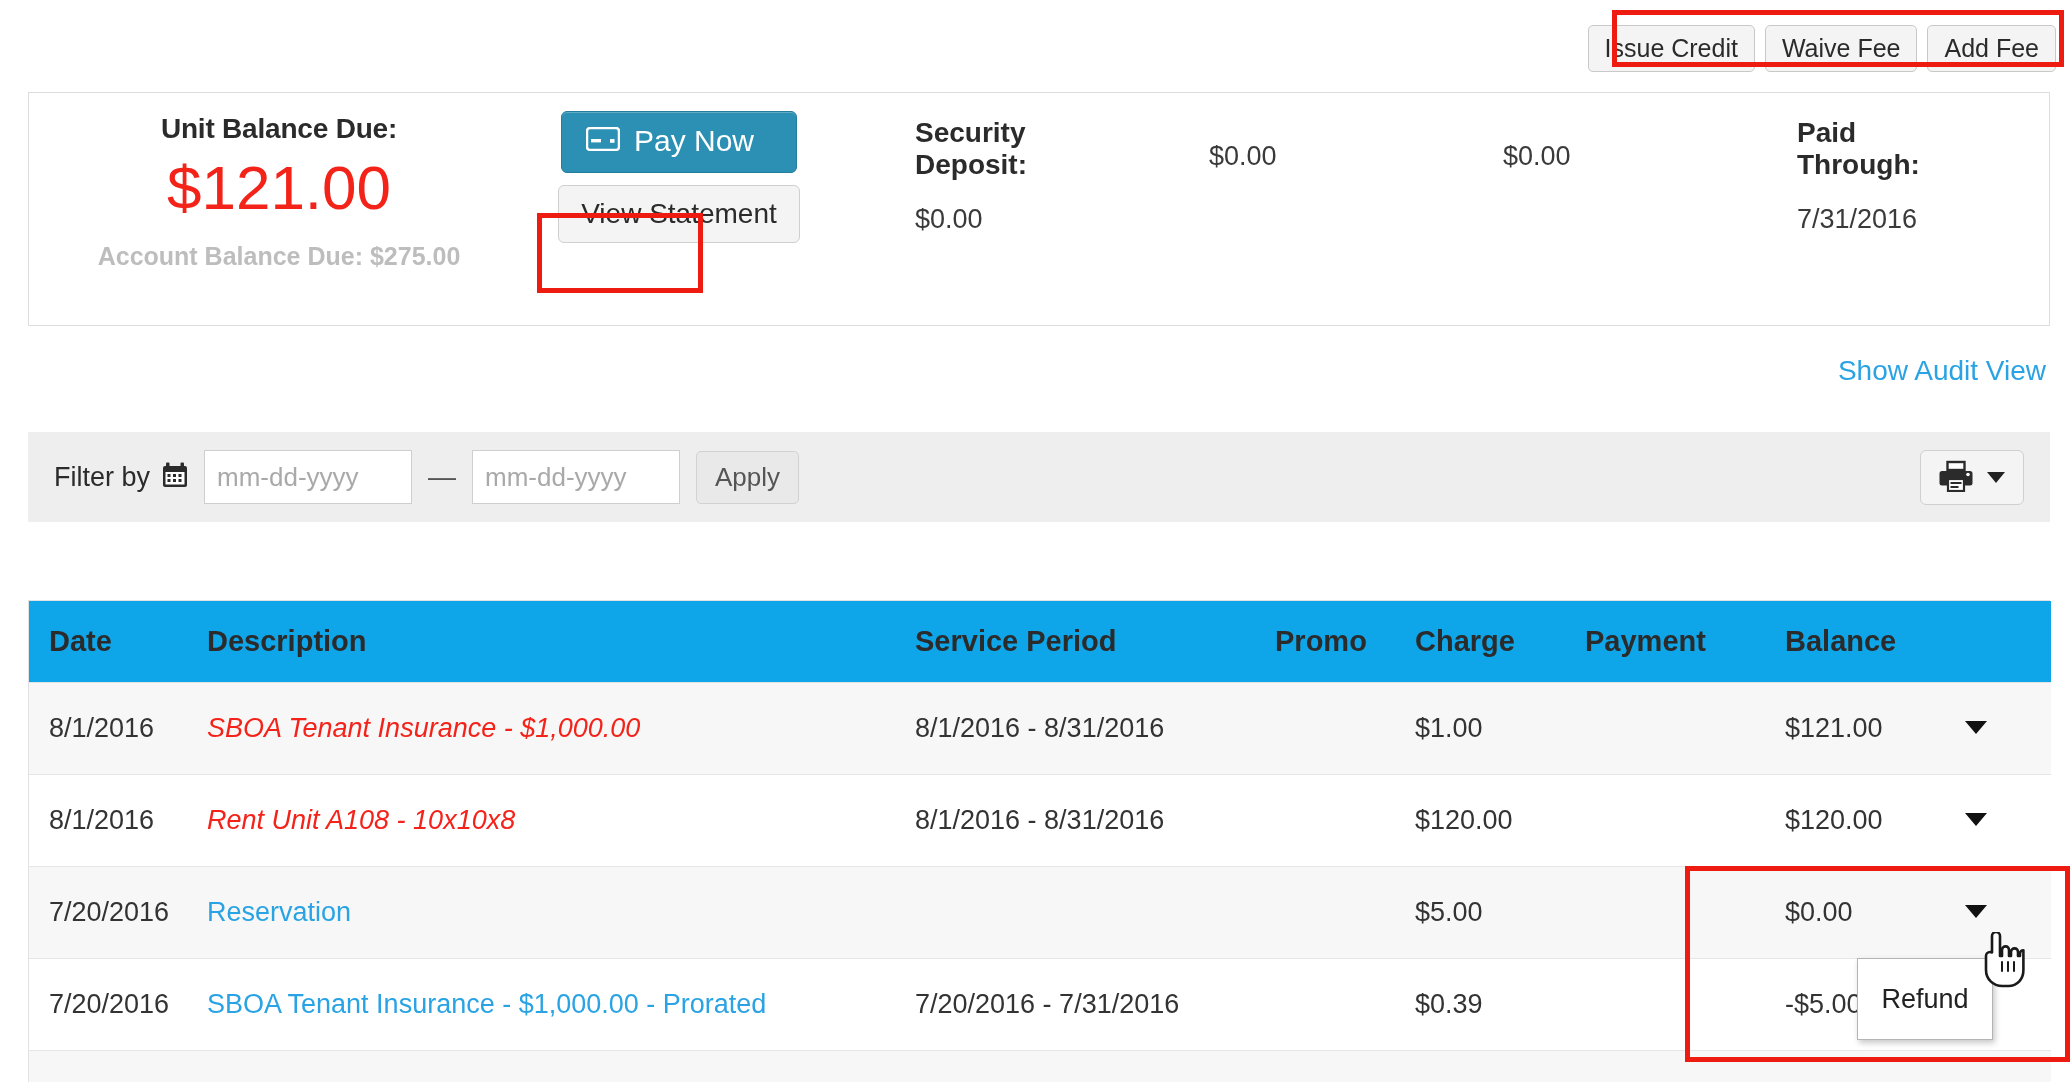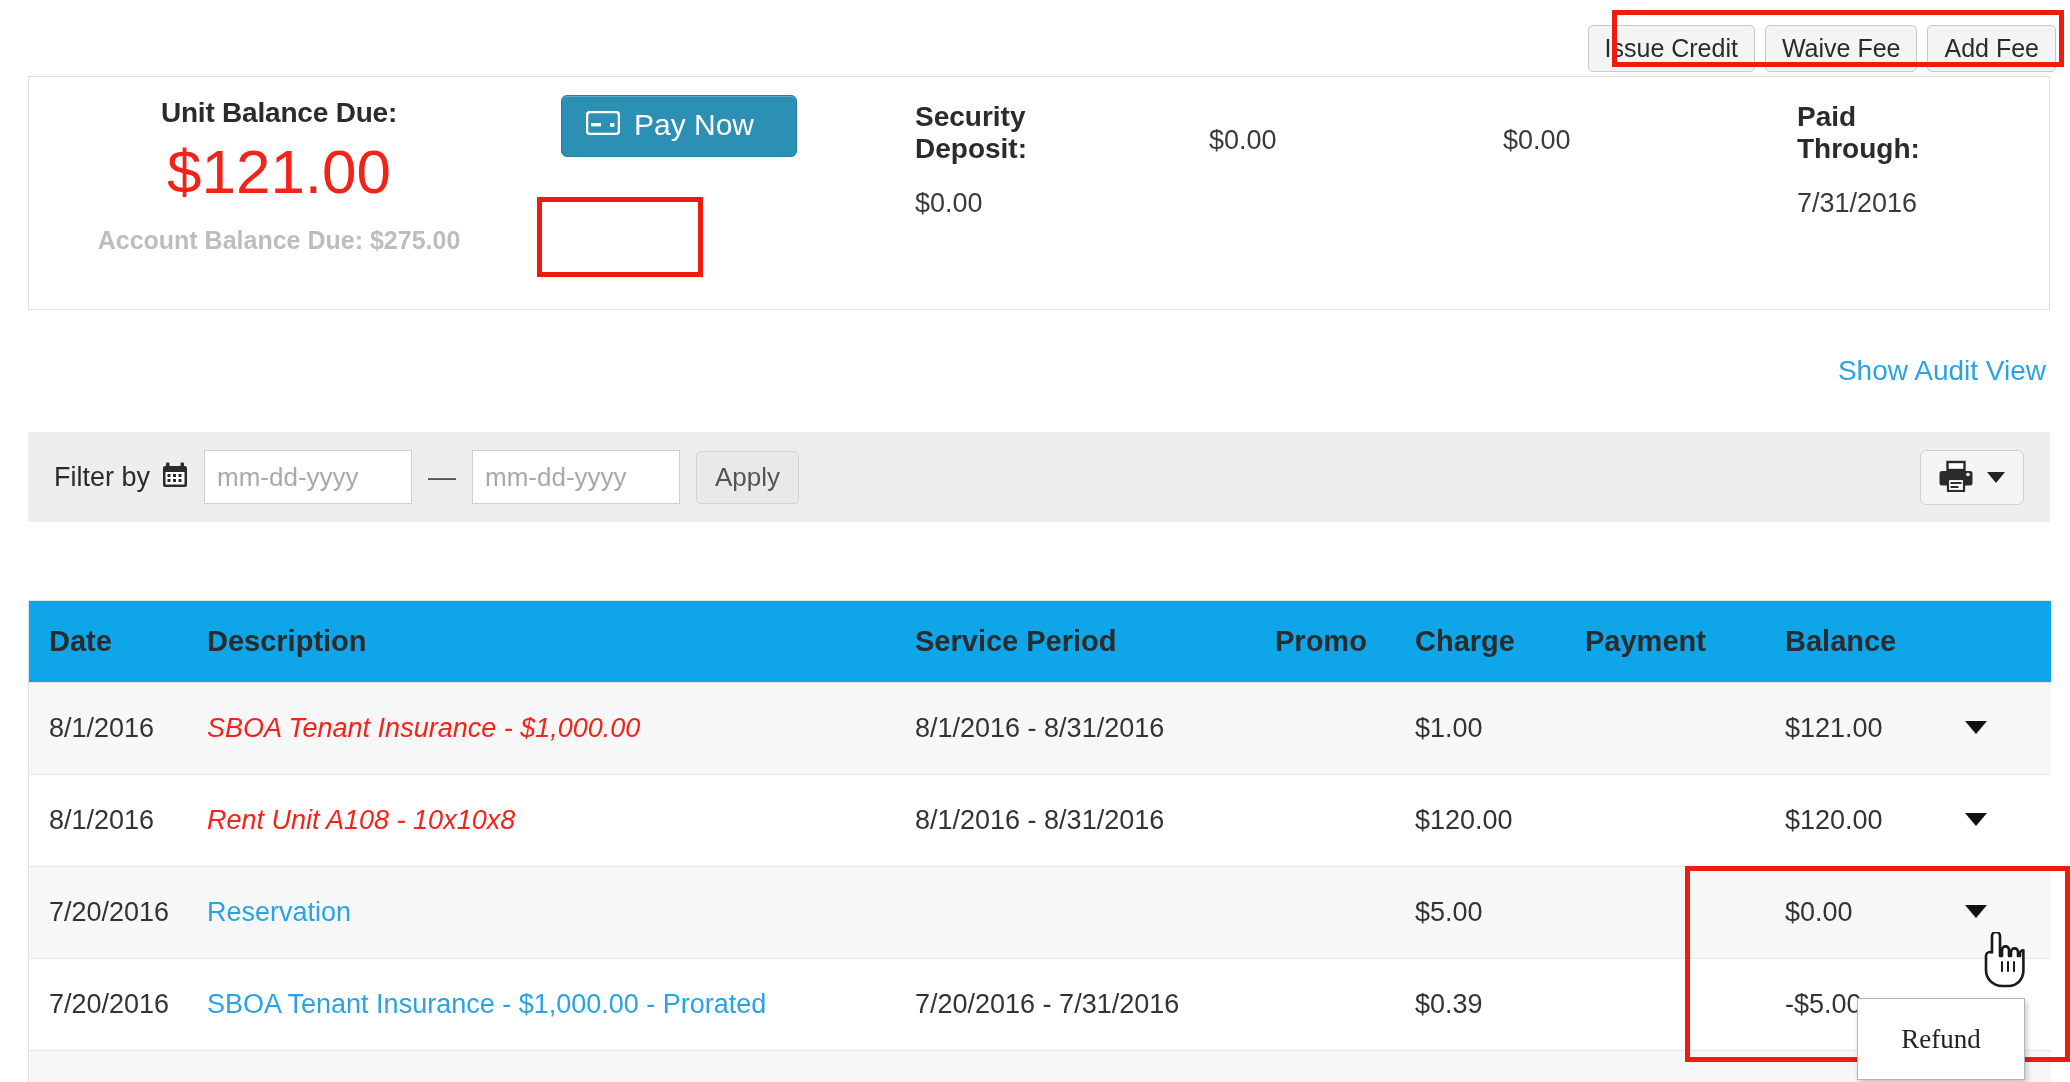--- a/index.html
+++ b/index.html
@@ -33,21 +33,21 @@
     position: absolute;
     left: 1612px; top: 10px;
     width: 452px; height: 57px;
     border: 5px solid #ee1b11;
     pointer-events: none;
   }
 
   
   .summary-panel {
     position: absolute;
-    left: 28px; top: 76px;
+    left: 28px; top: 92px;
     width: 2022px; height: 234px;
     border: 1px solid #dddddd;
     background: #ffffff;
     display: flex;
   }
   .sum-left {
     width: 806px;
     position: relative;
     display: flex;
   }
@@ -226,28 +226,27 @@
     left: 1685px; top: 866px;
     width: 385px; height: 196px;
     border: 5px solid #ee1b11;
     pointer-events: none;
     z-index: 6;
   }
 
   
   .refund-menu {
     position: absolute;
-    left: 1857px; top: 998px;
-    width: 168px; height: 82px;
+    left: 1857px; top: 958px;
+    width: 136px; height: 82px;
     background: #ffffff;
     border: 1px solid #b4b4b4;
     box-shadow: 2px 3px 6px rgba(0,0,0,.22);
     display: flex; align-items: center; justify-content: center;
     z-index: 9;
-    font-family: Liberation Serif, serif;
   }
   .refund-item { font-size: 27px; color: #222222; cursor: pointer; }
   .cursor-hand {
     position: absolute;
     left: 1977px; top: 932px;
     z-index: 12;
     pointer-events: none;
   }
 </style>
 </head>
@@ -275,20 +274,21 @@
         <button class="pay-now">
           <span class="card-icon">
             <svg width="34" height="24" viewBox="0 0 34 24" aria-hidden="true">
               <rect x="1" y="1" width="32" height="22" rx="3" fill="none" stroke="#ffffff" stroke-width="2.5"></rect>
               <rect x="5" y="12" width="10" height="3.4" fill="#ffffff"></rect>
               <rect x="24" y="12" width="4.5" height="3.8" fill="#ffffff"></rect>
             </svg>
           </span>
           <span>Pay Now</span>
         </button>
+        <button class="view-stmt">View Statement</button>
       </div>
 
       <div class="hl-pay"></div>
     </div>
 
     <div class="divider"></div>
 
     <div class="sum-right">
       <div class="stat">
         <div class="stat-label">Security Deposit:</div>

